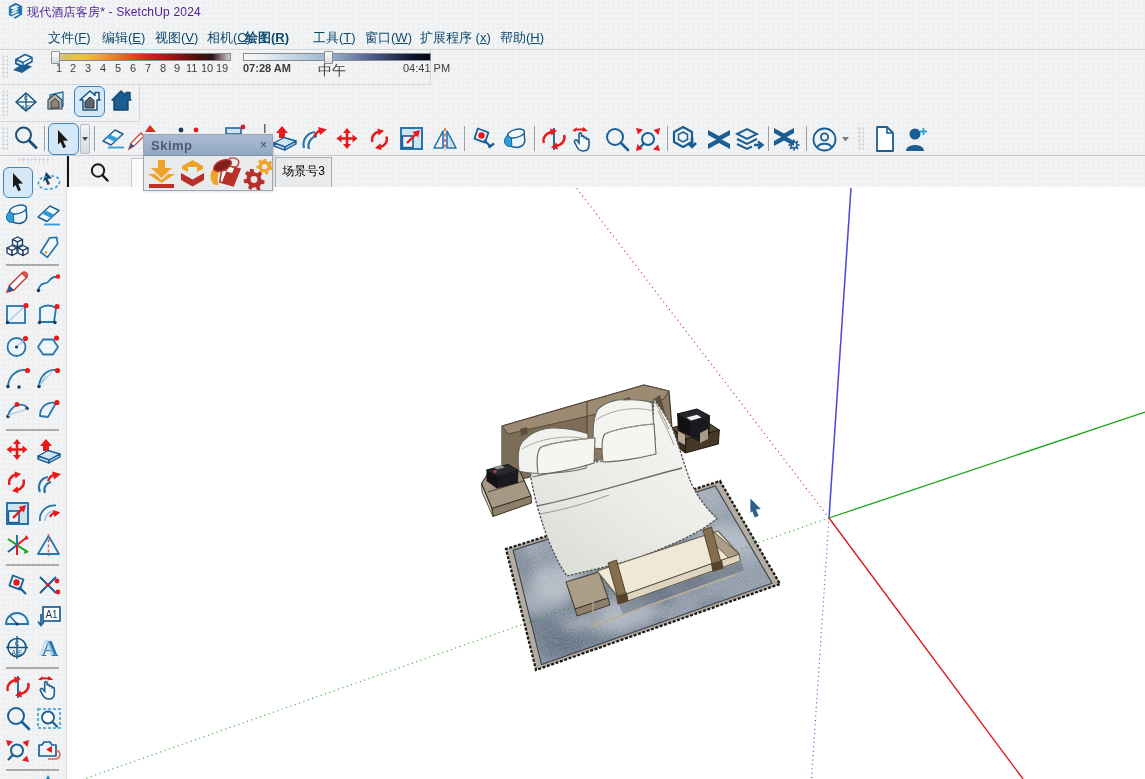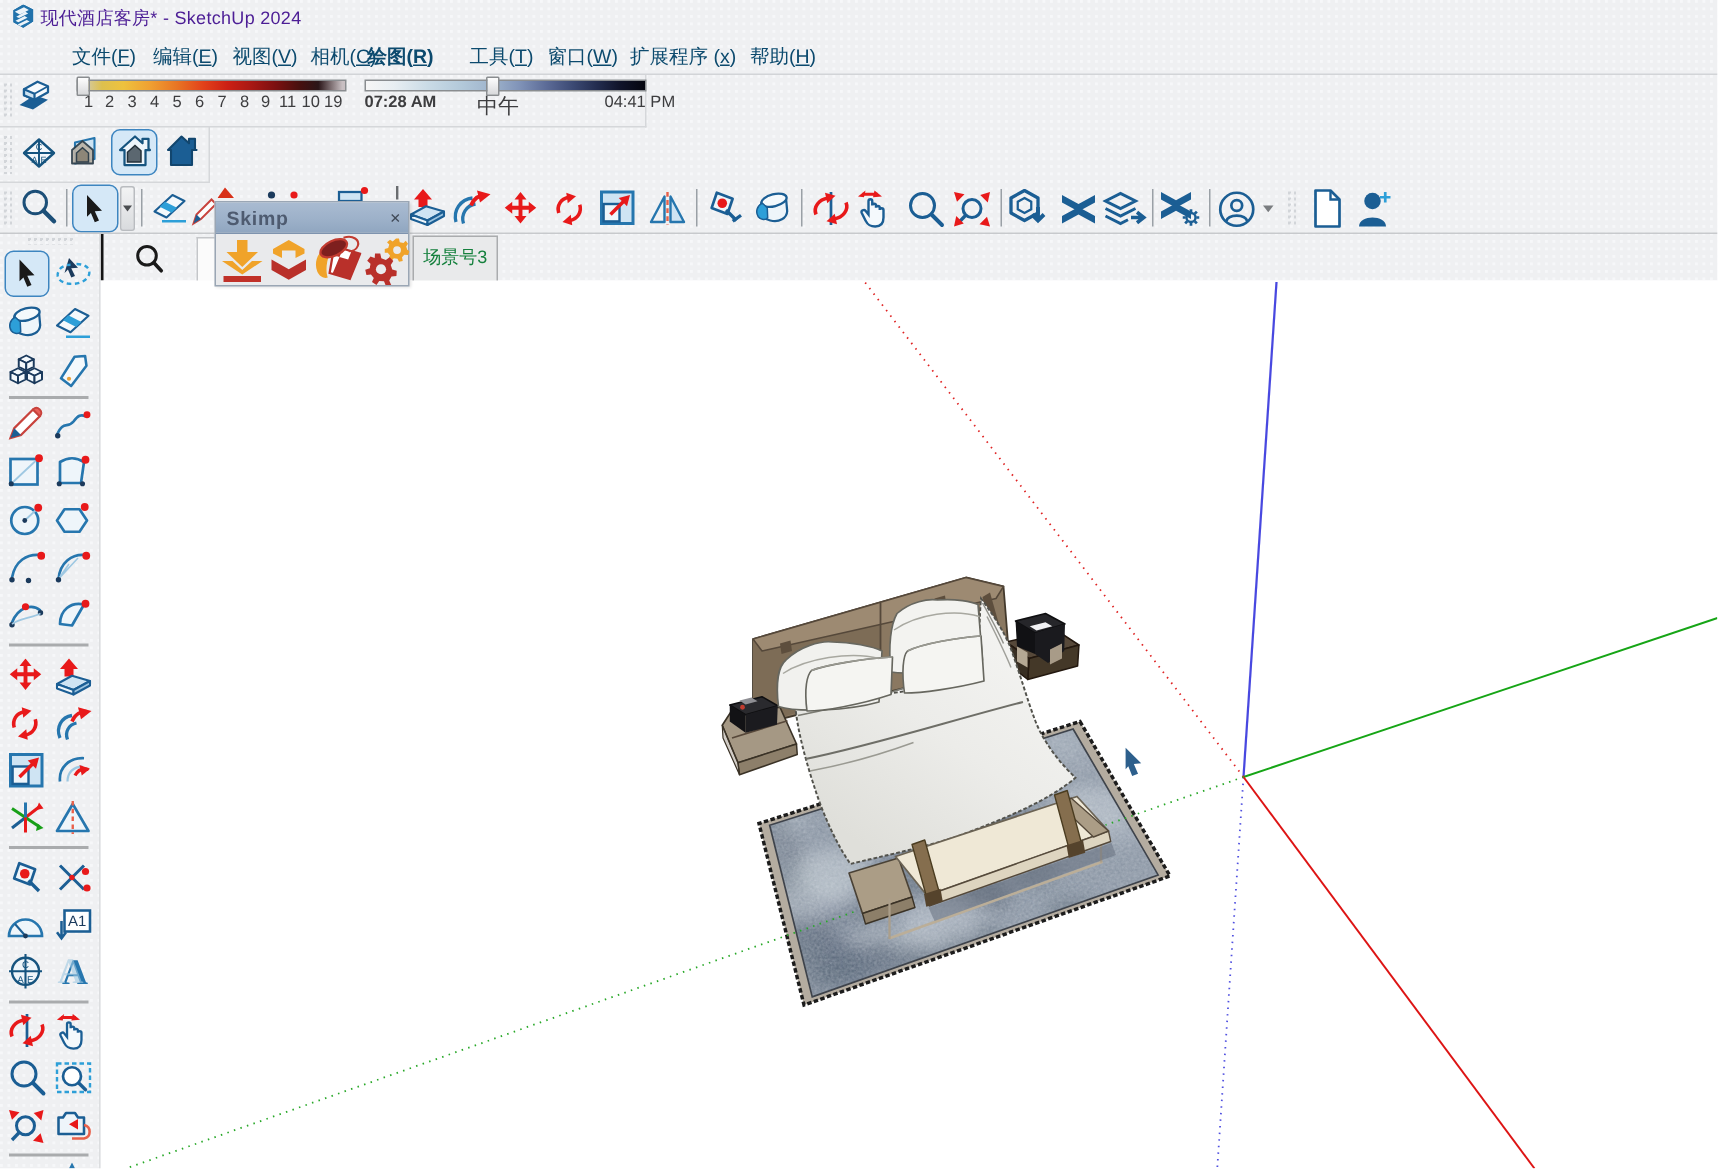--- a/index.html
+++ b/index.html
@@ -253,21 +253,21 @@
  </svg>
 </div>
 <div class="hline" style="left:0;top:155px;width:1145px;background:#c7c9cc;"></div>
 
 <div class="abs" style="left:67px;top:156px;width:2px;height:31px;background:#141414;"></div>
 <svg class="abs" style="left:88px;top:161px" width="24" height="24" viewBox="0 0 24 24">
  <circle cx="10" cy="9.5" r="6.2" fill="none" stroke="#1a1a1a" stroke-width="2"></circle>
  <line x1="14.6" y1="14.2" x2="19.5" y2="19.5" stroke="#1a1a1a" stroke-width="2.4" stroke-linecap="round"></line>
 </svg>
 <div class="abs" style="left:131px;top:158px;width:16px;height:29px;background:#fbfbfb;border:1px solid #c4c6c9;border-bottom:none;"></div>
-<div class="abs" style="left:275px;top:157px;width:57px;height:33px;background:#e9eaeb;border:1px solid #aaacae;box-sizing:border-box;font-size:12px;color:#15803d;text-align:center;line-height:27px;">场景号3</div>
+<div class="abs" style="left:275px;top:157px;width:57px;height:33px;background:#e9eaeb;border:1px solid #aaacae;box-sizing:border-box;font-size:12px;color:#000000;text-align:center;line-height:27px;">场景号3</div>
 
 <div class="abs" style="left:67px;top:187px;width:1078px;height:592px;background:#ffffff;"></div>
 <svg id="canvas" class="abs" style="left:67px;top:187px" width="1078" height="592" viewBox="0 0 1078 592">
  <defs>
   <clipPath id="rugclip">
         <path d="M648.4 299 L705.1 396.3 L474.5 477.6 L446.1 363.2 Z"></path>
       </clipPath>
   <filter id="blur5">
         <feGaussianBlur stdDeviation="5"></feGaussianBlur>
       </filter>

